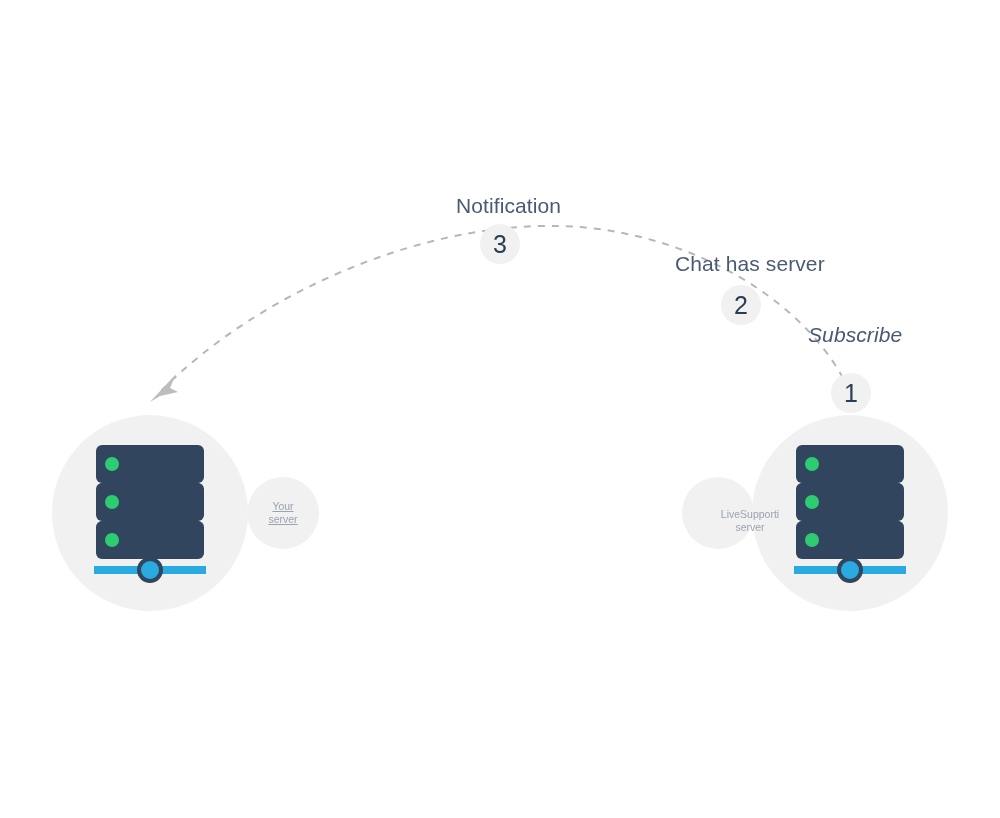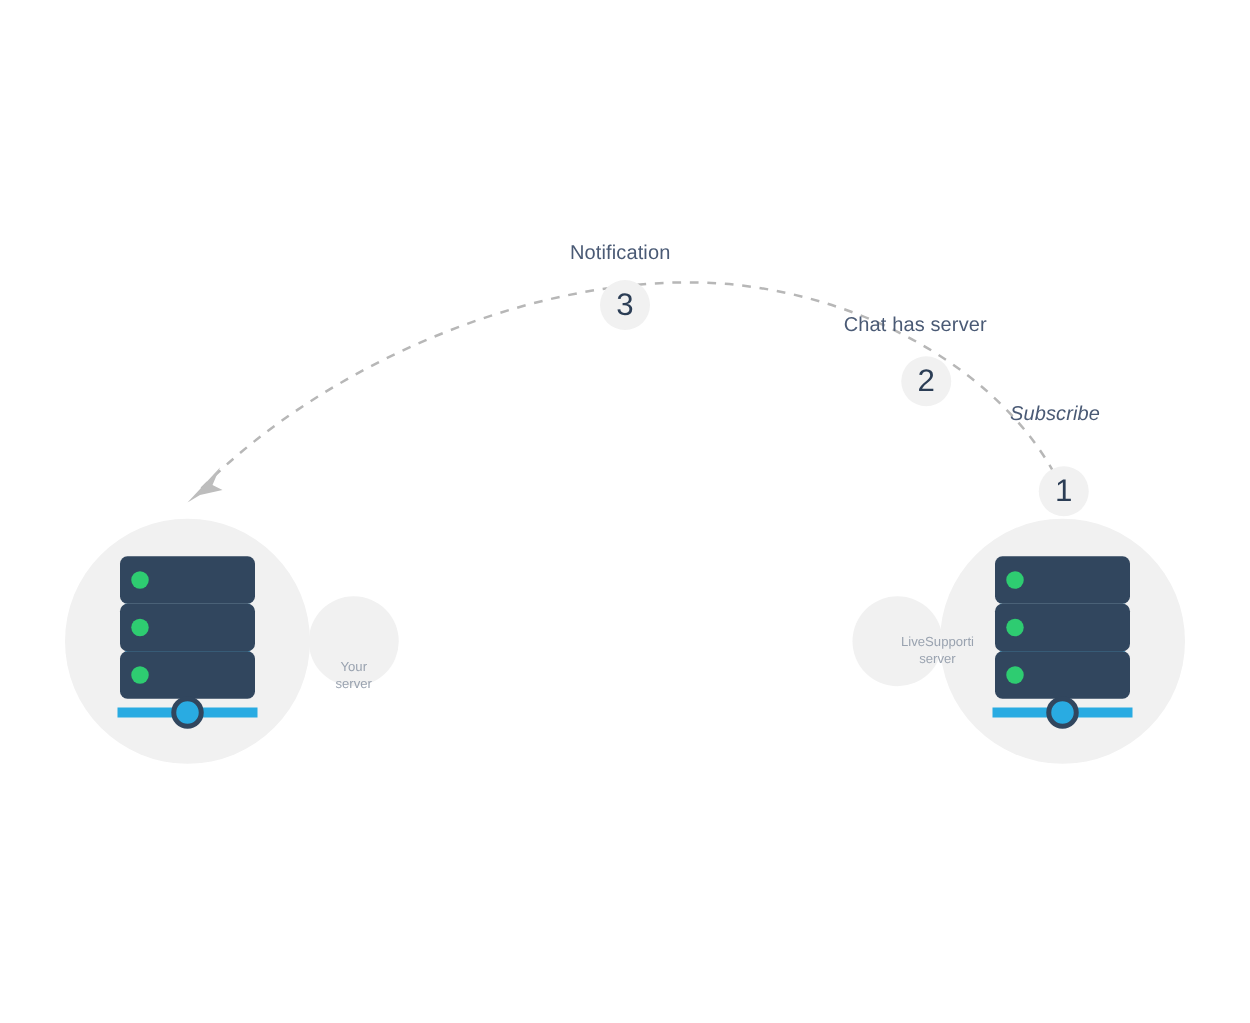--- a/index.html
+++ b/index.html
@@ -23,21 +23,21 @@
     position: absolute;
     left: 0;
     top: 0;
     width: 1000px;
     height: 818px;
     display: block;
   }
   .step-label {
     position: absolute;
     font-family: "Liberation Sans", sans-serif;
-    font-size: 16px;
+    font-size: 21px;
     color: #4a5a75;
     white-space: nowrap;
     letter-spacing: 0.1px;
   }
   .badge {
     position: absolute;
     width: 40px;
     height: 40px;
     border-radius: 50%;
     background: #f1f1f1;
@@ -117,21 +117,21 @@
 
   <div class="step-label" style="left:456px; top:194px;">Notification</div>
   <div class="badge" style="left:480px; top:224px;">3</div>
 
   <div class="step-label" style="left:675px; top:252px;">Chat has server</div>
   <div class="badge" style="left:721px; top:285px;">2</div>
 
   <div class="step-label" style="left:808px; top:323px;font-style:italic;">Subscribe</div>
   <div class="badge" style="left:831px; top:373px;">1</div>
 
-  <div class="node-caption" style="left:248px; top:528px;">
+  <div class="node-caption" style="left:248px; top:500px;text-decoration:underline;">
     <div>Your</div>
     <div>server</div>
   </div>
 
   <div class="node-caption" style="left:683px; top:508px;padding-left:32px;">
     <div>LiveSupporti</div>
     <div>server</div>
   </div>
 
 </div>

